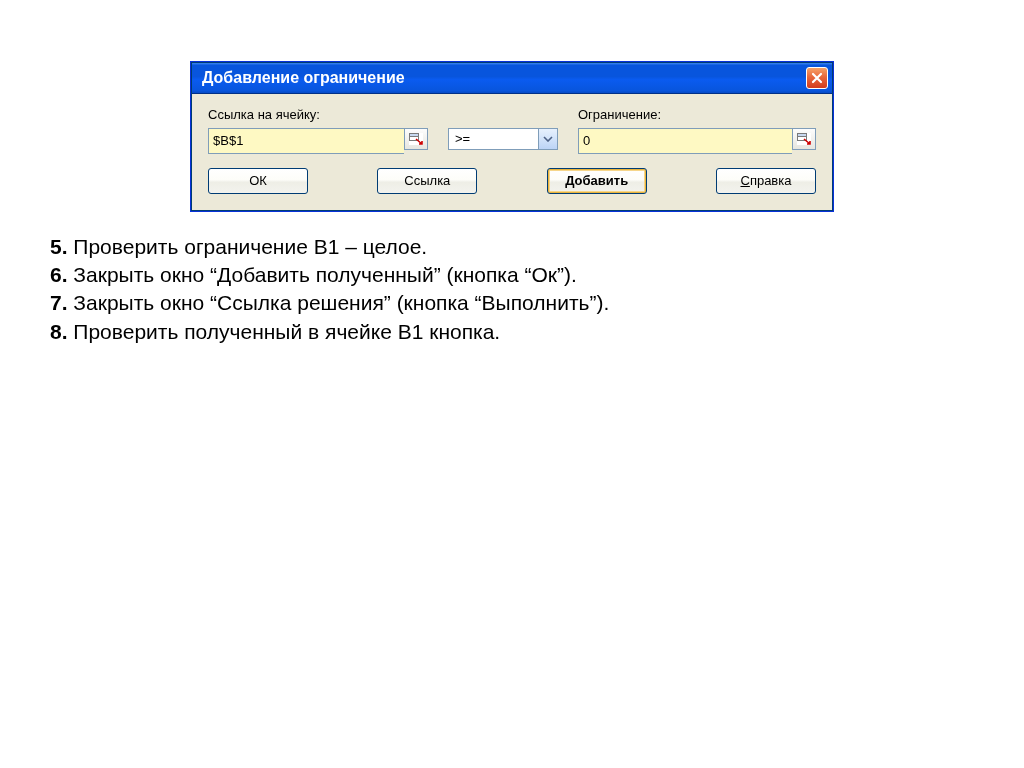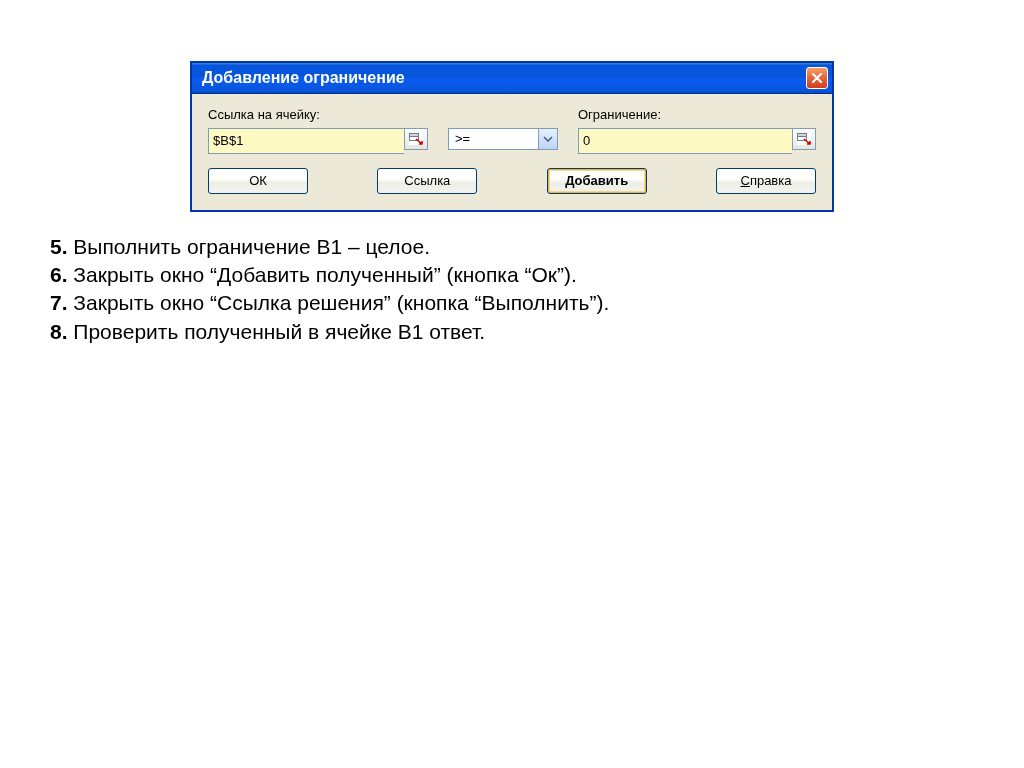--- a/index.html
+++ b/index.html
@@ -233,19 +233,19 @@
           <div class="xp-btn">
             <span><span class="und">С</span><span>правка</span></span>
           </div>
         </div>
 
       </div>
     </div>
   </div>
 
   <p>
-    <span class="bold-num">5.</span><span> Выполнить ограничение В1 – целое.</span><br>
+    <span class="bold-num">5.</span><span> Проверить ограничение В1 – целое.</span><br>
     <span class="bold-num">6.</span><span> Закрыть окно “Добавить полученный” (кнопка “Ок”).</span><br>
     <span class="bold-num">7.</span><span> Закрыть окно “Ссылка решения” (кнопка “Выполнить”).</span><br>
-    <span class="bold-num">8.</span><span> Проверить полученный в ячейке В1 ответ.</span>
+    <span class="bold-num">8.</span><span> Проверить полученный в ячейке В1 кнопка.</span>
   </p>
 
 </div>
 
 </body></html>

